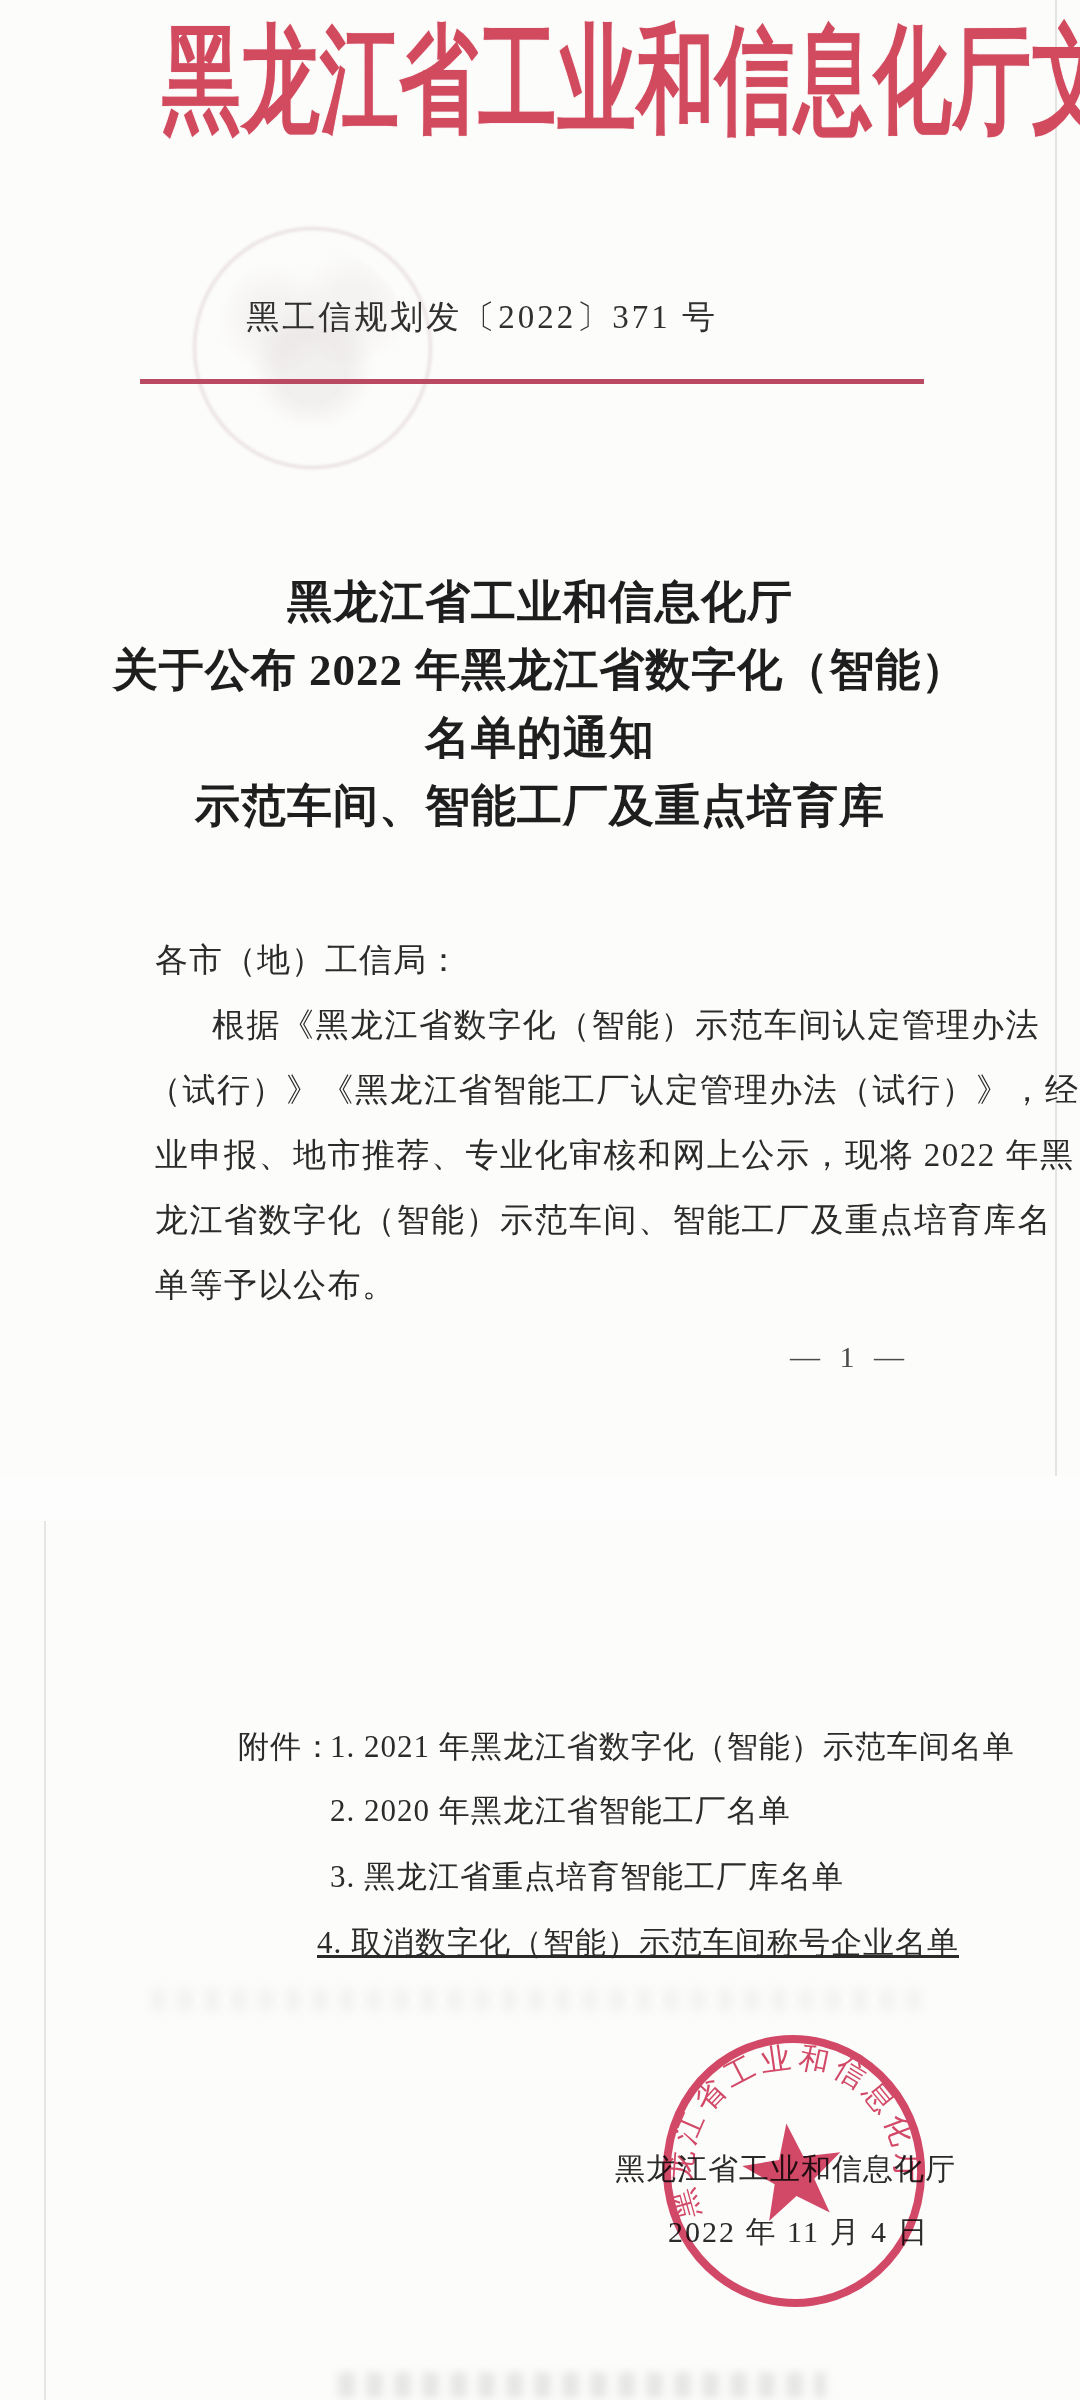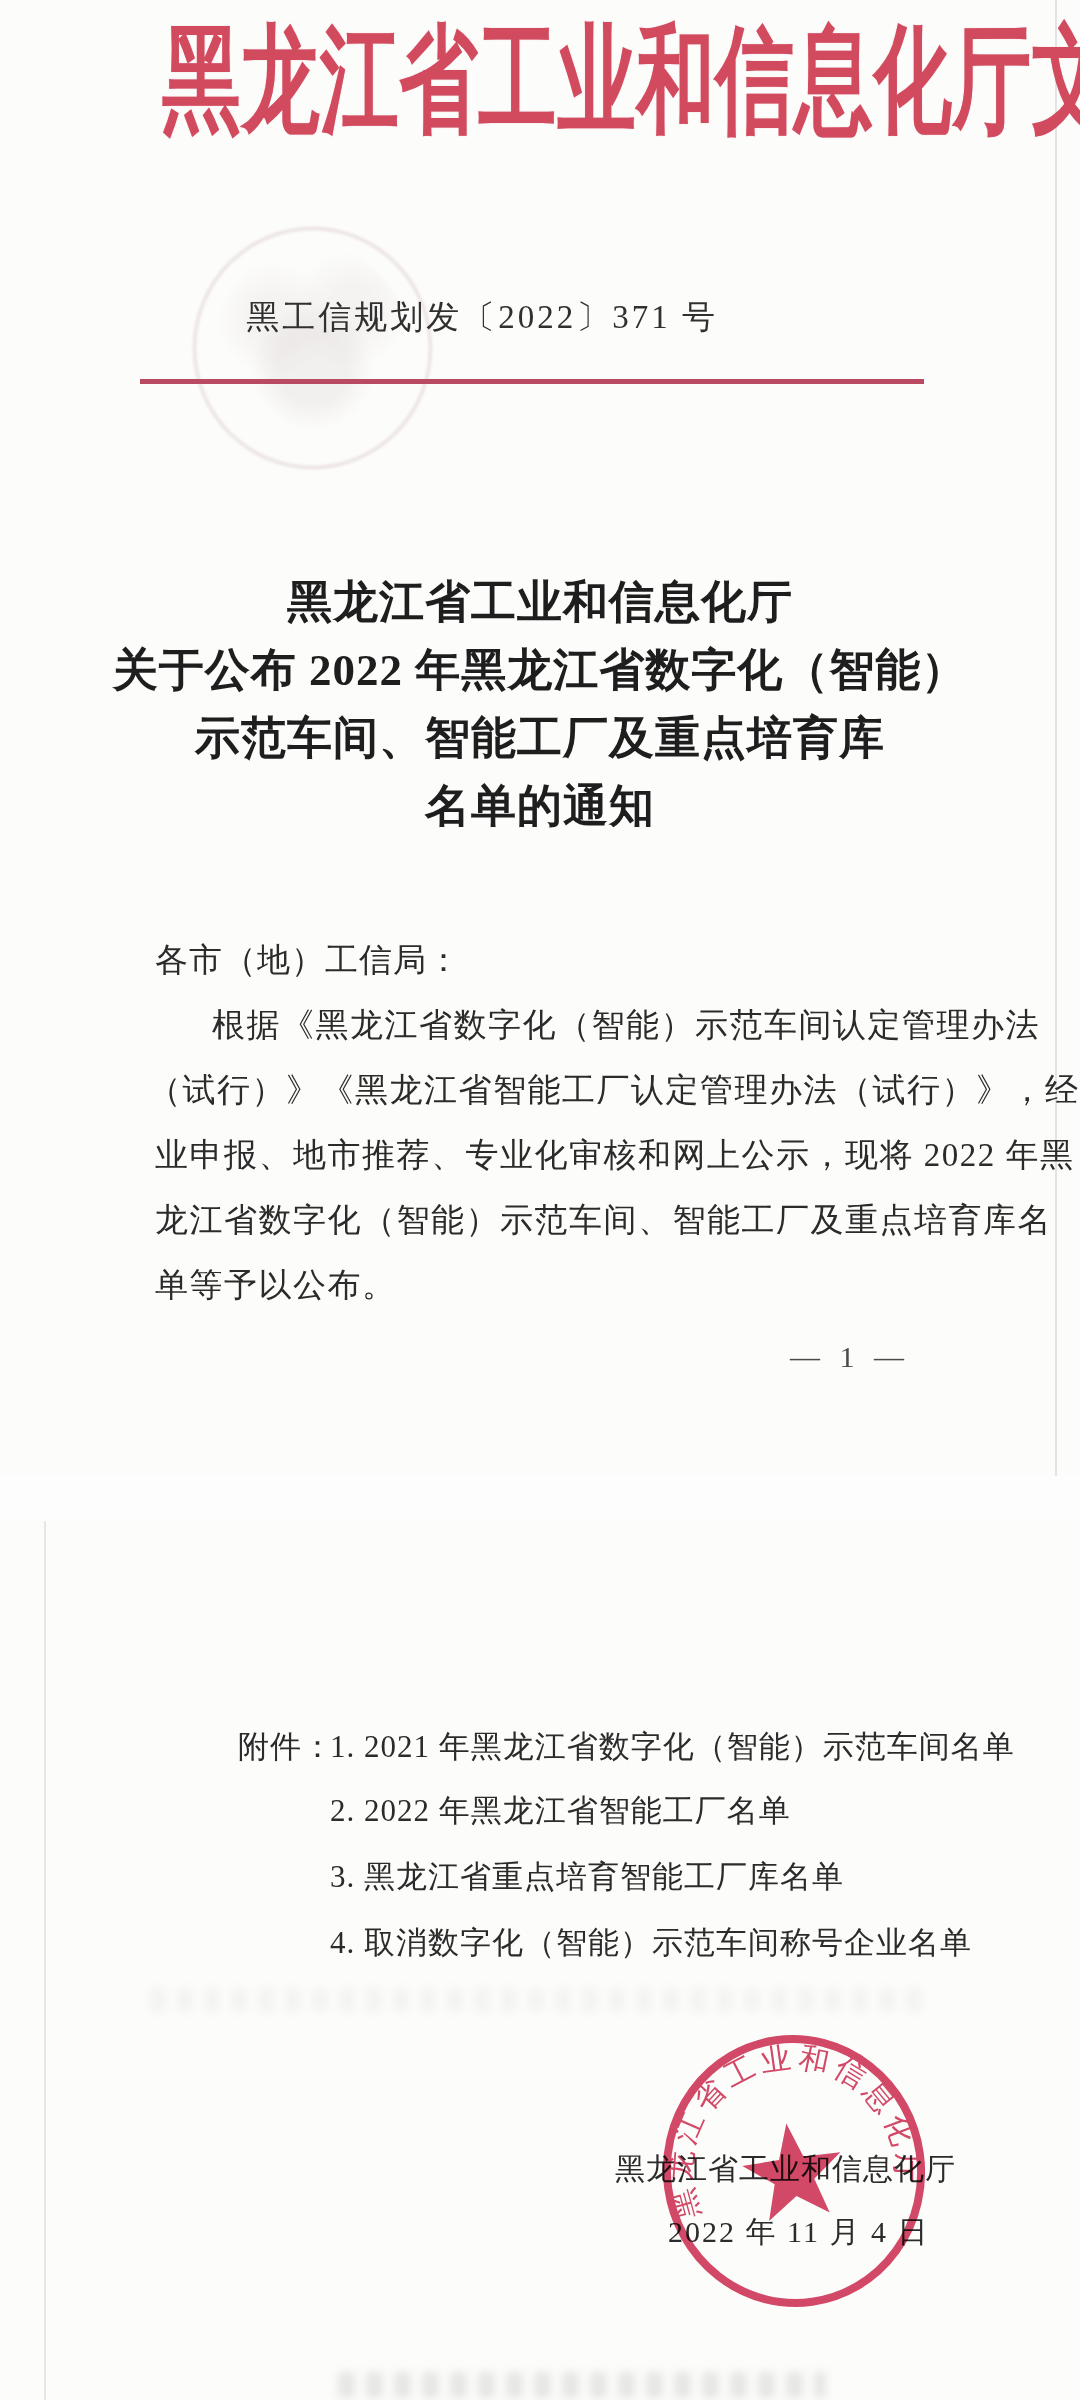--- a/index.html
+++ b/index.html
@@ -59,21 +59,21 @@
 
   
   .page-number{position:absolute;left:790px;top:1340px;font-size:30px;color:#4a4a4a;letter-spacing:6px;}
 
   
   .attach-line{position:absolute;font-size:31px;letter-spacing:1px;white-space:nowrap;color:#2b2b2b;}
   .at-label{left:238px;top:1726px;}
   .at0{left:330px;top:1726px;}
   .at1{left:330px;top:1790px;}
   .at2{left:330px;top:1856px;}
-  .at3{left:330px;top:1922px;}
+  .at3{left:317px;top:1922px;text-decoration:underline;}
 
   
   .signature{position:absolute;left:615px;top:2149px;font-size:30px;letter-spacing:1px;color:#2b2b2b;}
   .sig-date{position:absolute;left:668px;top:2212px;font-size:30px;letter-spacing:2px;color:#2b2b2b;}
 
   
   .seal{position:absolute;left:655px;top:2028px;width:278px;height:286px;
     mix-blend-mode:multiply;opacity:.92;filter:blur(.4px);}
 
   
@@ -98,37 +98,37 @@
 
   <div class="ghost-seal"></div>
 
   <div class="doc-number">黑工信规划发〔2022〕371 号</div>
 
   <div class="red-rule"></div>
 
   <div class="doc-title">
     <div>黑龙江省工业和信息化厅</div>
     <div>关于公布 2022 年黑龙江省数字化（智能）</div>
+    <div>名单的通知</div>
     <div>示范车间、智能工厂及重点培育库</div>
-    <div>名单的通知</div>
   </div>
 
   <div class="salutation">各市（地）工信局：</div>
 
   <div class="bodyline bl0">根据《黑龙江省数字化（智能）示范车间认定管理办法</div>
   <div class="bodyline bl1">（试行）》《黑龙江省智能工厂认定管理办法（试行）》，经企</div>
   <div class="bodyline bl2">业申报、地市推荐、专业化审核和网上公示，现将 2022 年黑</div>
   <div class="bodyline bl4">单等予以公布。</div>
   <div class="bodyline bl3">龙江省数字化（智能）示范车间、智能工厂及重点培育库名</div>
 
   <div class="page-number">— 1 —</div>
 
   <div class="attach-line at-label">附件：</div>
   <div class="attach-line at0">1. 2021 年黑龙江省数字化（智能）示范车间名单</div>
-  <div class="attach-line at1">2. 2022 年黑龙江省智能工厂名单</div>
+  <div class="attach-line at1">2. 2020 年黑龙江省智能工厂名单</div>
   <div class="attach-line at2">3. 黑龙江省重点培育智能工厂库名单</div>
   <div class="attach-line at3">4. 取消数字化（智能）示范车间称号企业名单</div>
 
   <div class="ghost-band ghost-a"></div>
 
   <div class="signature">黑龙江省工业和信息化厅</div>
   <div class="sig-date">2022 年 11 月 4 日</div>
 
   <svg class="seal" viewBox="0 0 278 286" xmlns="http://www.w3.org/2000/svg">
     <g transform="rotate(-8 139 143)">

